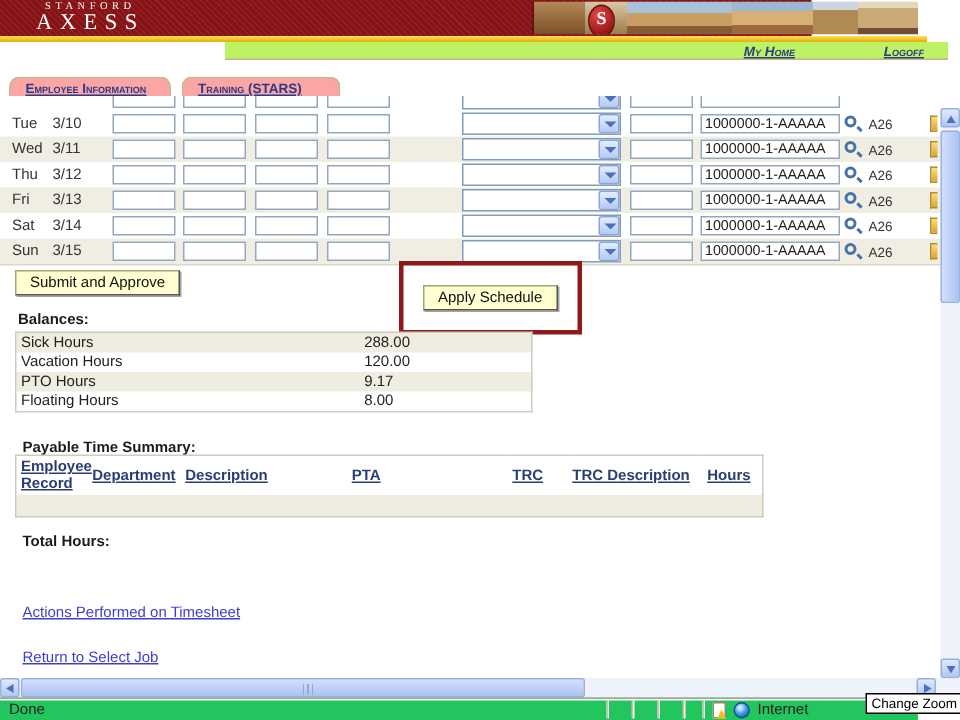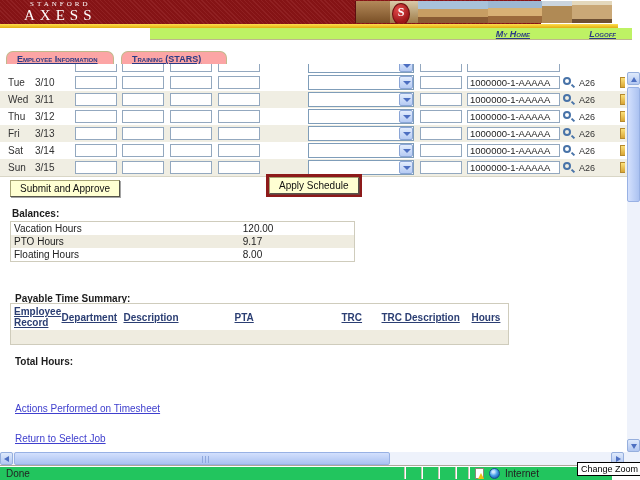--- a/index.html
+++ b/index.html
@@ -68,21 +68,21 @@
   .task { position:absolute; left:579px; top:4px; font-size:9px; color:#333; }
   .sliver { position:absolute; left:620px; top:3px; width:5px; height:11px;
     background:linear-gradient(#fbe07a,#d9a636); border:1px solid #b68a2e; border-right:none; }
 
   
   .btn { position:absolute; background:#ffffd2; border:1px solid #a6a374;
     border-right-color:#55544a; border-bottom-color:#55544a;
     box-shadow:1px 1px 0 rgba(90,90,90,.55); font-size:10px; color:#111;
     padding:2px 9px; cursor:pointer; font-family:"Liberation Sans", sans-serif; }
   .submit-btn { left:10px; top:180px; }
-  .annotate { position:absolute; left:266px; top:174px; border:3px solid #8d1a1a; padding:0; }
+  .annotate { position:absolute; left:266px; top:174px; border:3px solid #8d1a1a; padding:13px; }
   .annotate .btn { position:static; box-shadow:1px 1px 0 rgba(90,90,90,.55); display:block; }
 
   .seclabel { position:absolute; font-size:10px; font-weight:bold; color:#1c1c1c; }
   .balances-label { left:12px; top:208px; }
   .payable-label { left:15px; top:293px; }
   .total-label { left:15px; top:356px; }
 
   
   .bal-table { position:absolute; left:10px; top:221px; width:345px;
     border:1px solid #cfccbc; border-collapse:collapse; font-size:10px; }
@@ -288,20 +288,24 @@
 </div>
 
 <button class="btn submit-btn">Submit and Approve</button>
 <div class="annotate">
   <button class="btn">Apply Schedule</button>
 </div>
 
 <div class="seclabel balances-label">Balances:</div>
 <table class="bal-table">
   <tbody>
+  <tr class="beige">
+    <td>Sick Hours</td>
+    <td>288.00</td>
+  </tr>
   <tr>
     <td>Vacation Hours</td>
     <td>120.00</td>
   </tr>
   <tr class="beige">
     <td>PTO Hours</td>
     <td>9.17</td>
   </tr>
   <tr>
     <td>Floating Hours</td>

